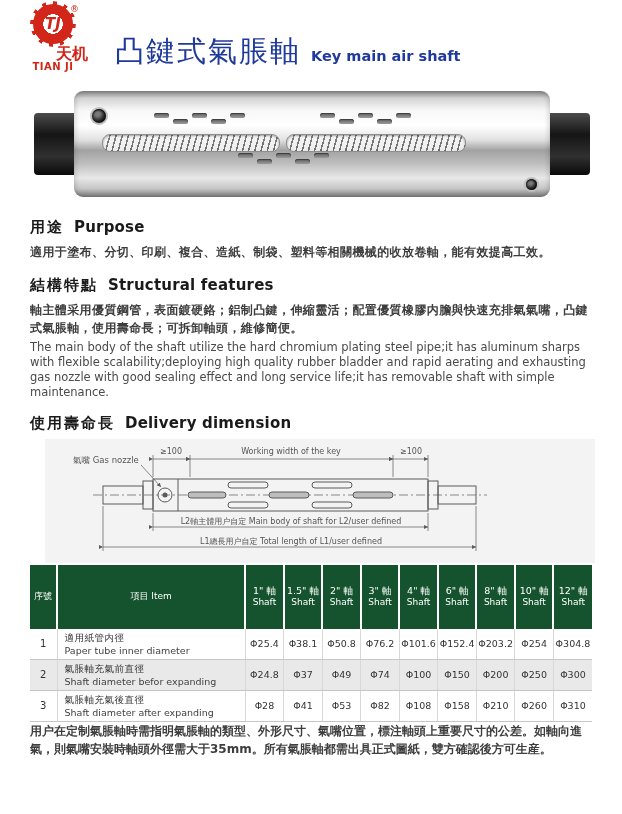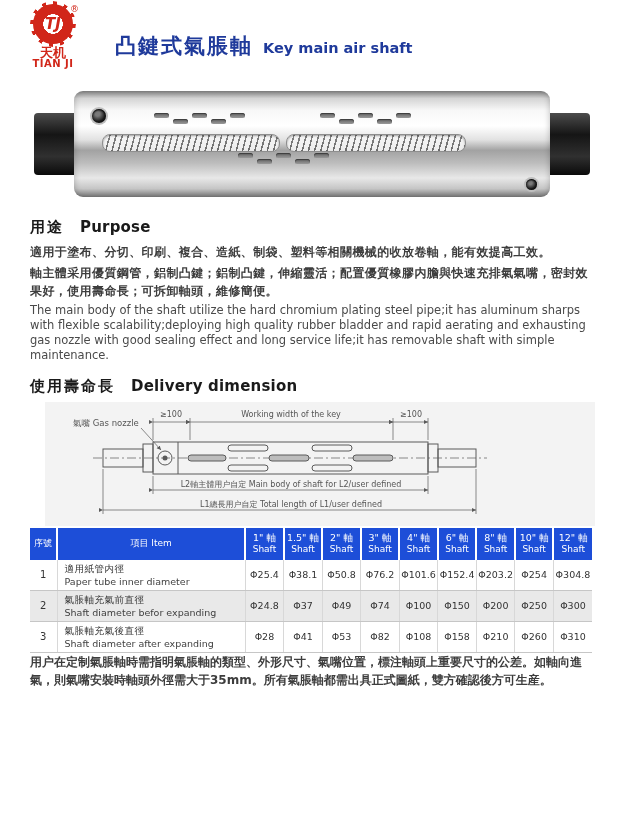--- a/index.html
+++ b/index.html
@@ -13,24 +13,24 @@
     background:
       radial-gradient(circle at 50% 50%, #fff 0 34%, #d12619 35% 100%);
     box-shadow:0 0 0 0 #fff;}
   .gear .teeth{position:absolute;inset:-3px;border-radius:50%;
     background:repeating-conic-gradient(#d12619 0 11deg, transparent 11deg 30deg);
     -webkit-mask:radial-gradient(circle, transparent 0 55%, #000 56% 100%);
             mask:radial-gradient(circle, transparent 0 55%, #000 56% 100%);}
   .gear .tj{position:absolute;inset:0;display:flex;align-items:center;justify-content:center;
     color:#d12619;font-weight:bold;font-size:15px;font-style:italic;}
   .reg{position:absolute;left:52px;top:0;color:#d12619;font-size:9px;}
-  .logo .cn{color:#d12619;font-size:13px;font-weight:bold;line-height:1;margin-top:2px;}
+  .logo .cn{color:#d12619;font-size:16px;font-weight:bold;line-height:1;margin-top:2px;text-align:right;}
   .logo .en{color:#d12619;font-size:10px;font-weight:bold;letter-spacing:.5px;line-height:1;}
   .titles{position:absolute;left:85px;top:32px;white-space:nowrap;}
-  .title-cn{color:#1f3a9b;font-size:21px;font-weight:bold;letter-spacing:2px;}
+  .title-cn{color:#1f3a9b;font-size:29px;font-weight:normal;letter-spacing:2px;}
   .title-en{color:#1f3a9b;font-size:14.5px;font-weight:bold;margin-left:10px;}
 
   
   .photo{position:relative;height:120px;margin:2px 0 14px;}
   .cap{position:absolute;top:29px;height:62px;width:46px;border-radius:4px;
     background:linear-gradient(180deg,#4c4c4c 0%,#151515 35%,#303030 70%,#0a0a0a 100%);}
   .cap.l{left:4px;} .cap.r{right:2px;}
   .barrel{position:absolute;left:44px;right:42px;top:7px;bottom:7px;border-radius:9px;
     background:linear-gradient(180deg,#8a8a8a 0%,#d4d4d4 7%,#f7f7f7 18%,#ffffff 33%,
       #e2e2e2 46%,#a2a2a2 56%,#bdbdbd 68%,#e8e8e8 82%,#c6c6c6 92%,#7d7d7d 100%);
@@ -48,35 +48,35 @@
   .keystrip.s2{left:212px;width:178px;}
   .slots{position:absolute;display:flex;gap:4px;height:12px;}
   .slots span{display:block;width:15px;height:5px;border-radius:3px;
     background:linear-gradient(180deg,#5f5f5f,#9a9a9a);box-shadow:inset 0 1px 1px #3c3c3c;}
   .slots span:nth-child(even){transform:translateY(6px);}
   .slots.t1{left:80px;top:22px;} .slots.t2{left:246px;top:22px;} .slots.b1{left:164px;top:62px;}
 
   
   .sec-title{font-size:15px;font-weight:bold;color:#1a1a1a;margin:14px 0 6px;}
   .sec-title .cn{letter-spacing:2px;}
-  .sec-title .en{margin-left:16px;letter-spacing:.2px;}
+  .sec-title .en{margin-left:10px;letter-spacing:.2px;}
   .p-cn{font-size:12px;color:#3d3d3d;line-height:1.55;letter-spacing:.4px;margin:0 0 2px;font-weight:bold;}
   .p-en{font-size:11.5px;color:#4a4a4a;line-height:1.32;margin:0;}
 
   
   .draw{display:block;margin-left:15px;background:#f3f3f3;}
   .draw text{font-size:8px;fill:#555;}
   .draw .lbl{font-size:8.5px;}
   .draw line,.draw rect.s,.draw circle.s{stroke:#5a5a5a;fill:none;stroke-width:1;}
   .draw .thin{stroke-width:.7;}
 
   
   table{border-collapse:collapse;width:562px;margin-top:2px;table-layout:fixed;}
-  th{background:#1d4ed8;color:#fff;font-weight:normal;font-size:9px;line-height:1.25;
-     padding:4px 0;border-right:2px solid #fff;vertical-align:middle;}
+  th{background:#14532d;color:#fff;font-weight:normal;font-size:9px;line-height:1.25;
+     padding:20px 0;border-right:2px solid #fff;vertical-align:middle;}
   th:last-child{border-right:none;}
   th .sz{font-size:9.5px;}
   td{border-bottom:1px solid #c6c6c6;border-right:1px solid #d8d8d8;text-align:center;
      font-size:9.5px;color:#333;padding:3px 1px;height:24px;}
   td:last-child{border-right:none;}
   td.item{text-align:left;padding-left:7px;}
   td.item .cn{font-size:9.5px;letter-spacing:.5px;}
   td.item .en{font-size:9.5px;color:#3f3f3f;}
   tr.shaded td{background:#e9e9e9;}
   col.c-no{width:27px;} col.c-item{width:188px;} col.c-v{width:38.5px;}
@@ -137,21 +137,24 @@
   </div>
 
   <div>
     <div class="sec-title">
       <span class="cn">用途</span><span class="en">Purpose</span>
     </div>
     <p class="p-cn">適用于塗布、分切、印刷、複合、造紙、制袋、塑料等相關機械的收放卷軸，能有效提高工效。</p>
   </div>
 
   <div>
-    <p class="p-cn">軸主體采用優質鋼管，鋁制凸鍵；鋁制凸鍵，伸縮靈活；配置優質橡膠内膽與快速充排氣氣嘴，密封效果好，使用壽命長；可拆卸軸頭，維修簡便。</p>
+    <div class="sec-title">
+      <span class="cn">結構特點</span><span class="en">Structural features</span>
+    </div>
+    <p class="p-cn">軸主體采用優質鋼管，表面鍍硬鉻；鋁制凸鍵，伸縮靈活；配置優質橡膠内膽與快速充排氣氣嘴，凸鍵式氣脹軸，使用壽命長；可拆卸軸頭，維修簡便。</p>
     <p class="p-en">The main body of the shaft utilize the hard chromium plating steel pipe;it has aluminum sharps with flexible scalability;deploying high quality rubber bladder and rapid aerating and exhausting gas nozzle with good sealing effect and long service life;it has removable shaft with simple maintenance.</p>
   </div>
 
   <div>
     <div class="sec-title">
       <span class="cn">使用壽命長</span><span class="en">Delivery dimension</span>
     </div>
     <svg class="draw" width="550" height="124" viewBox="0 0 550 124">
       <defs>
         <marker id="arr" markerWidth="8" markerHeight="8" refX="6" refY="3" orient="auto">

